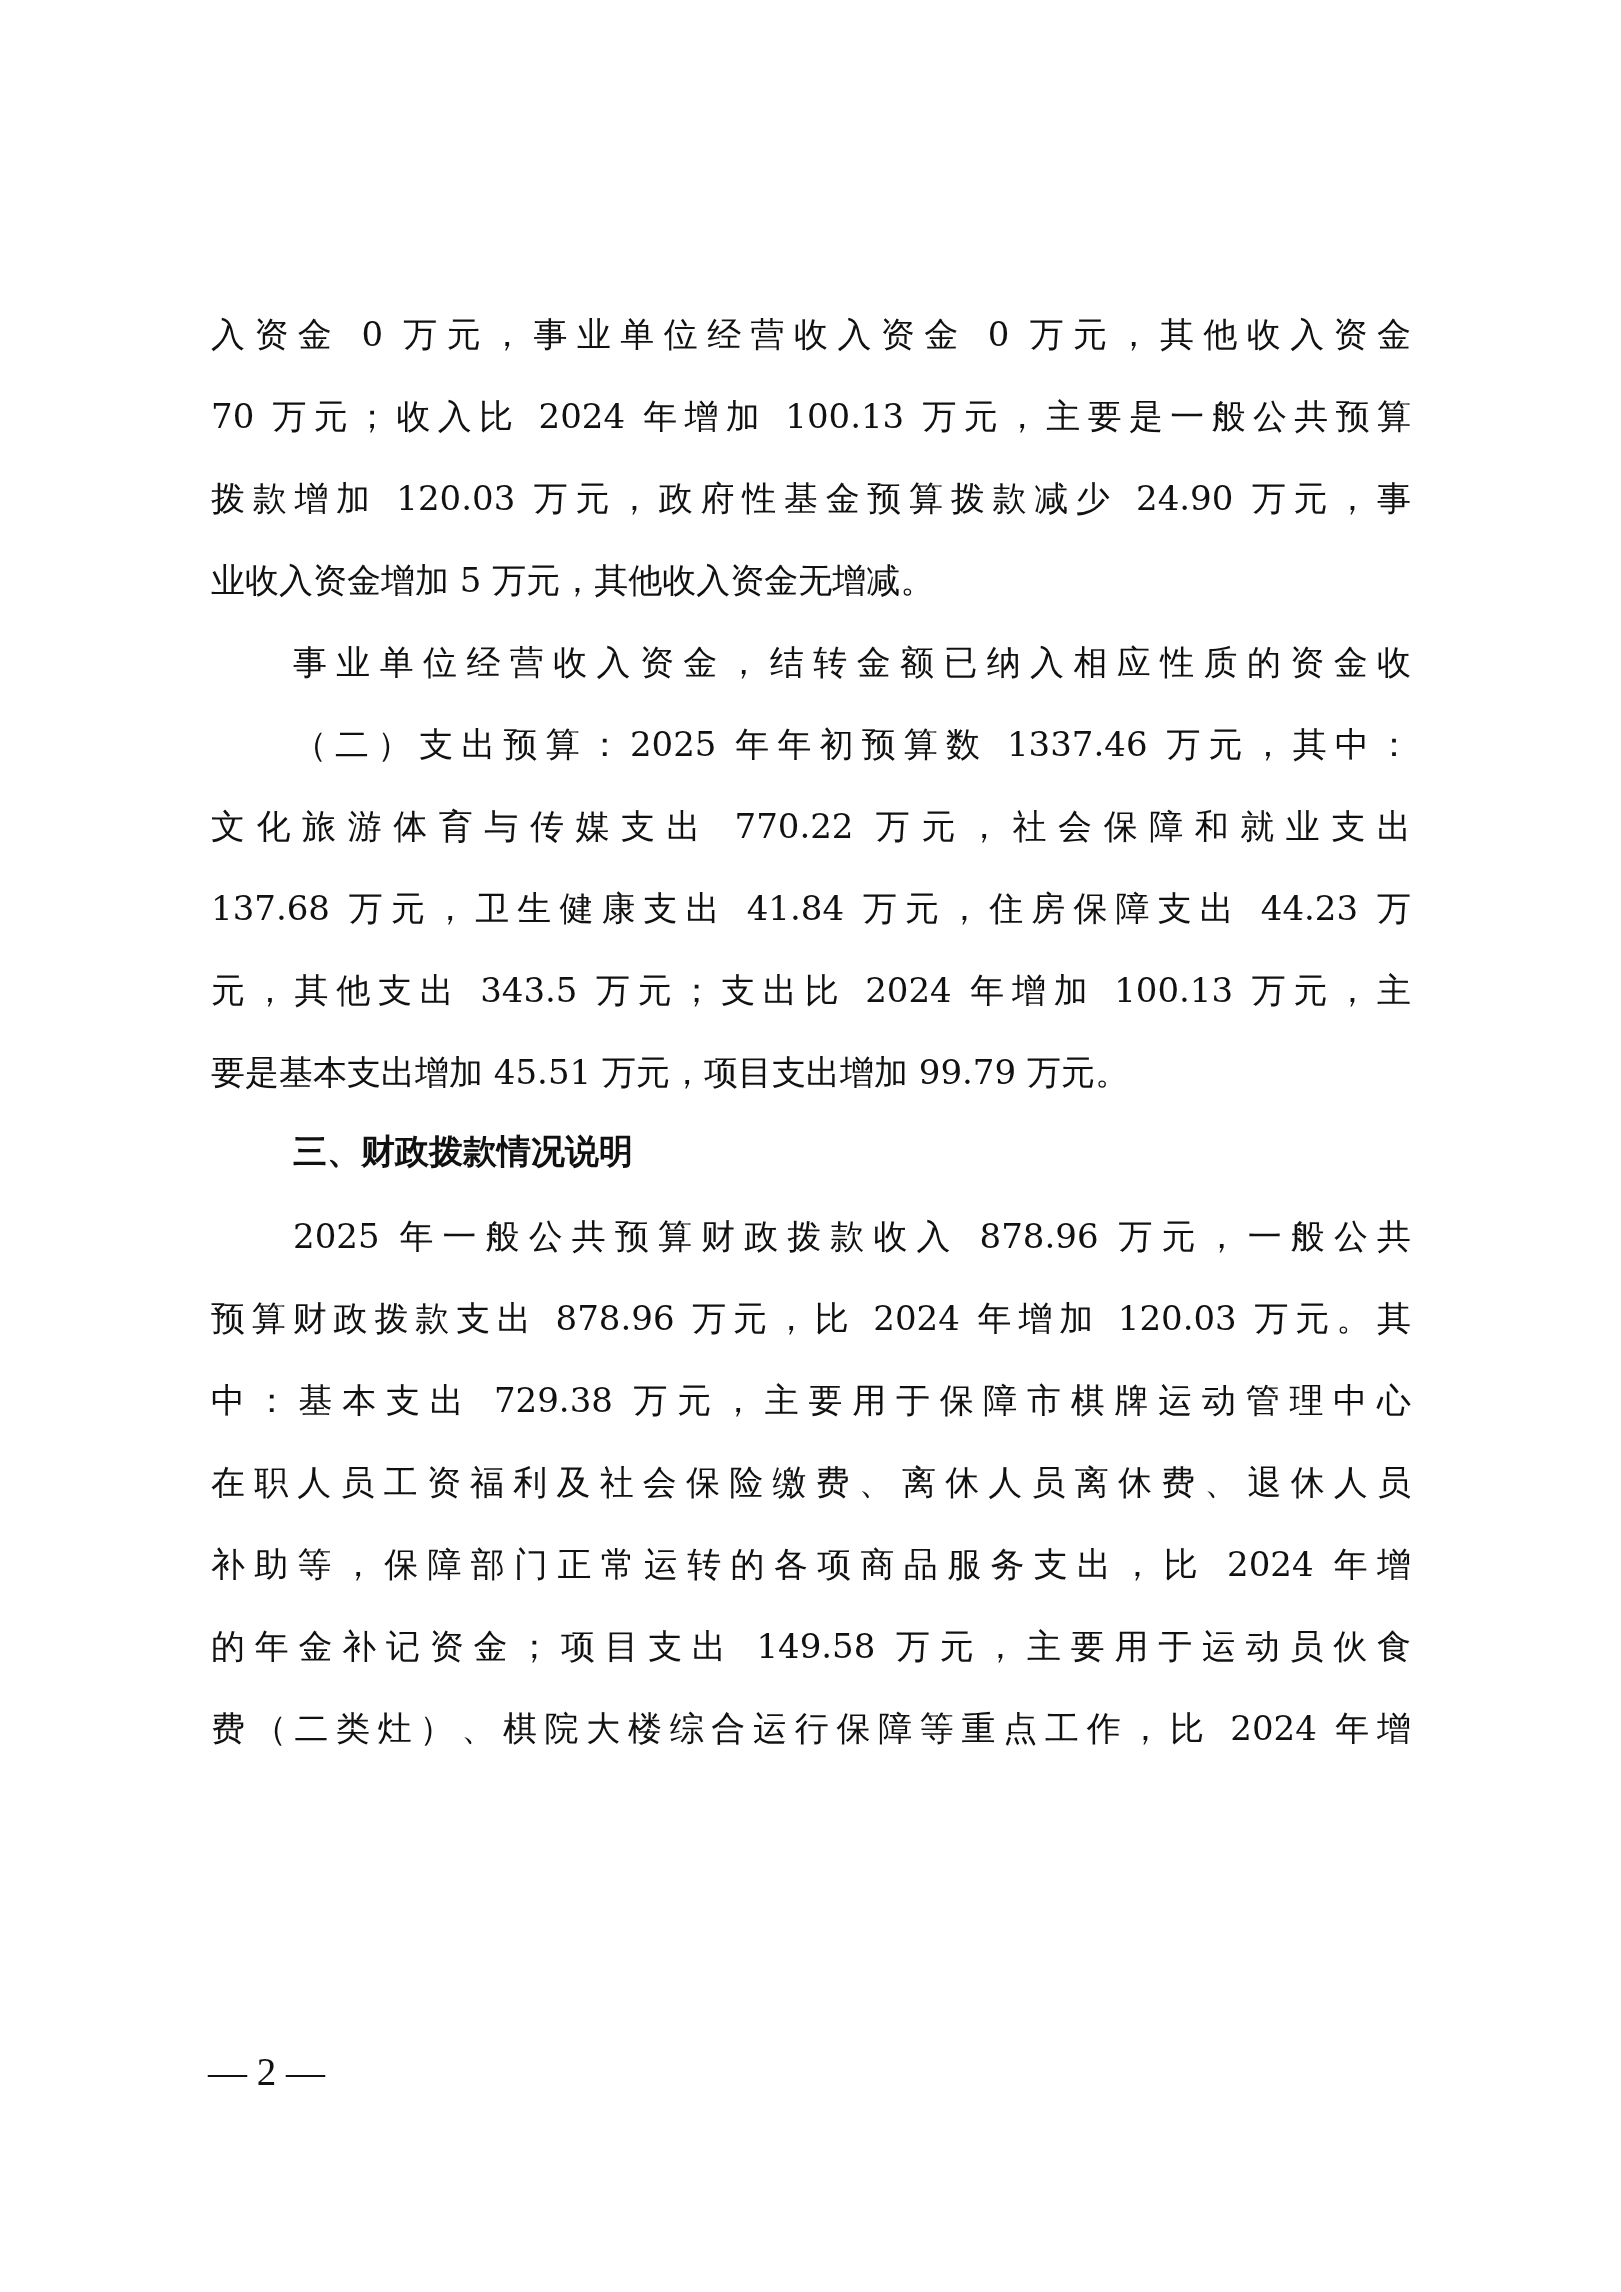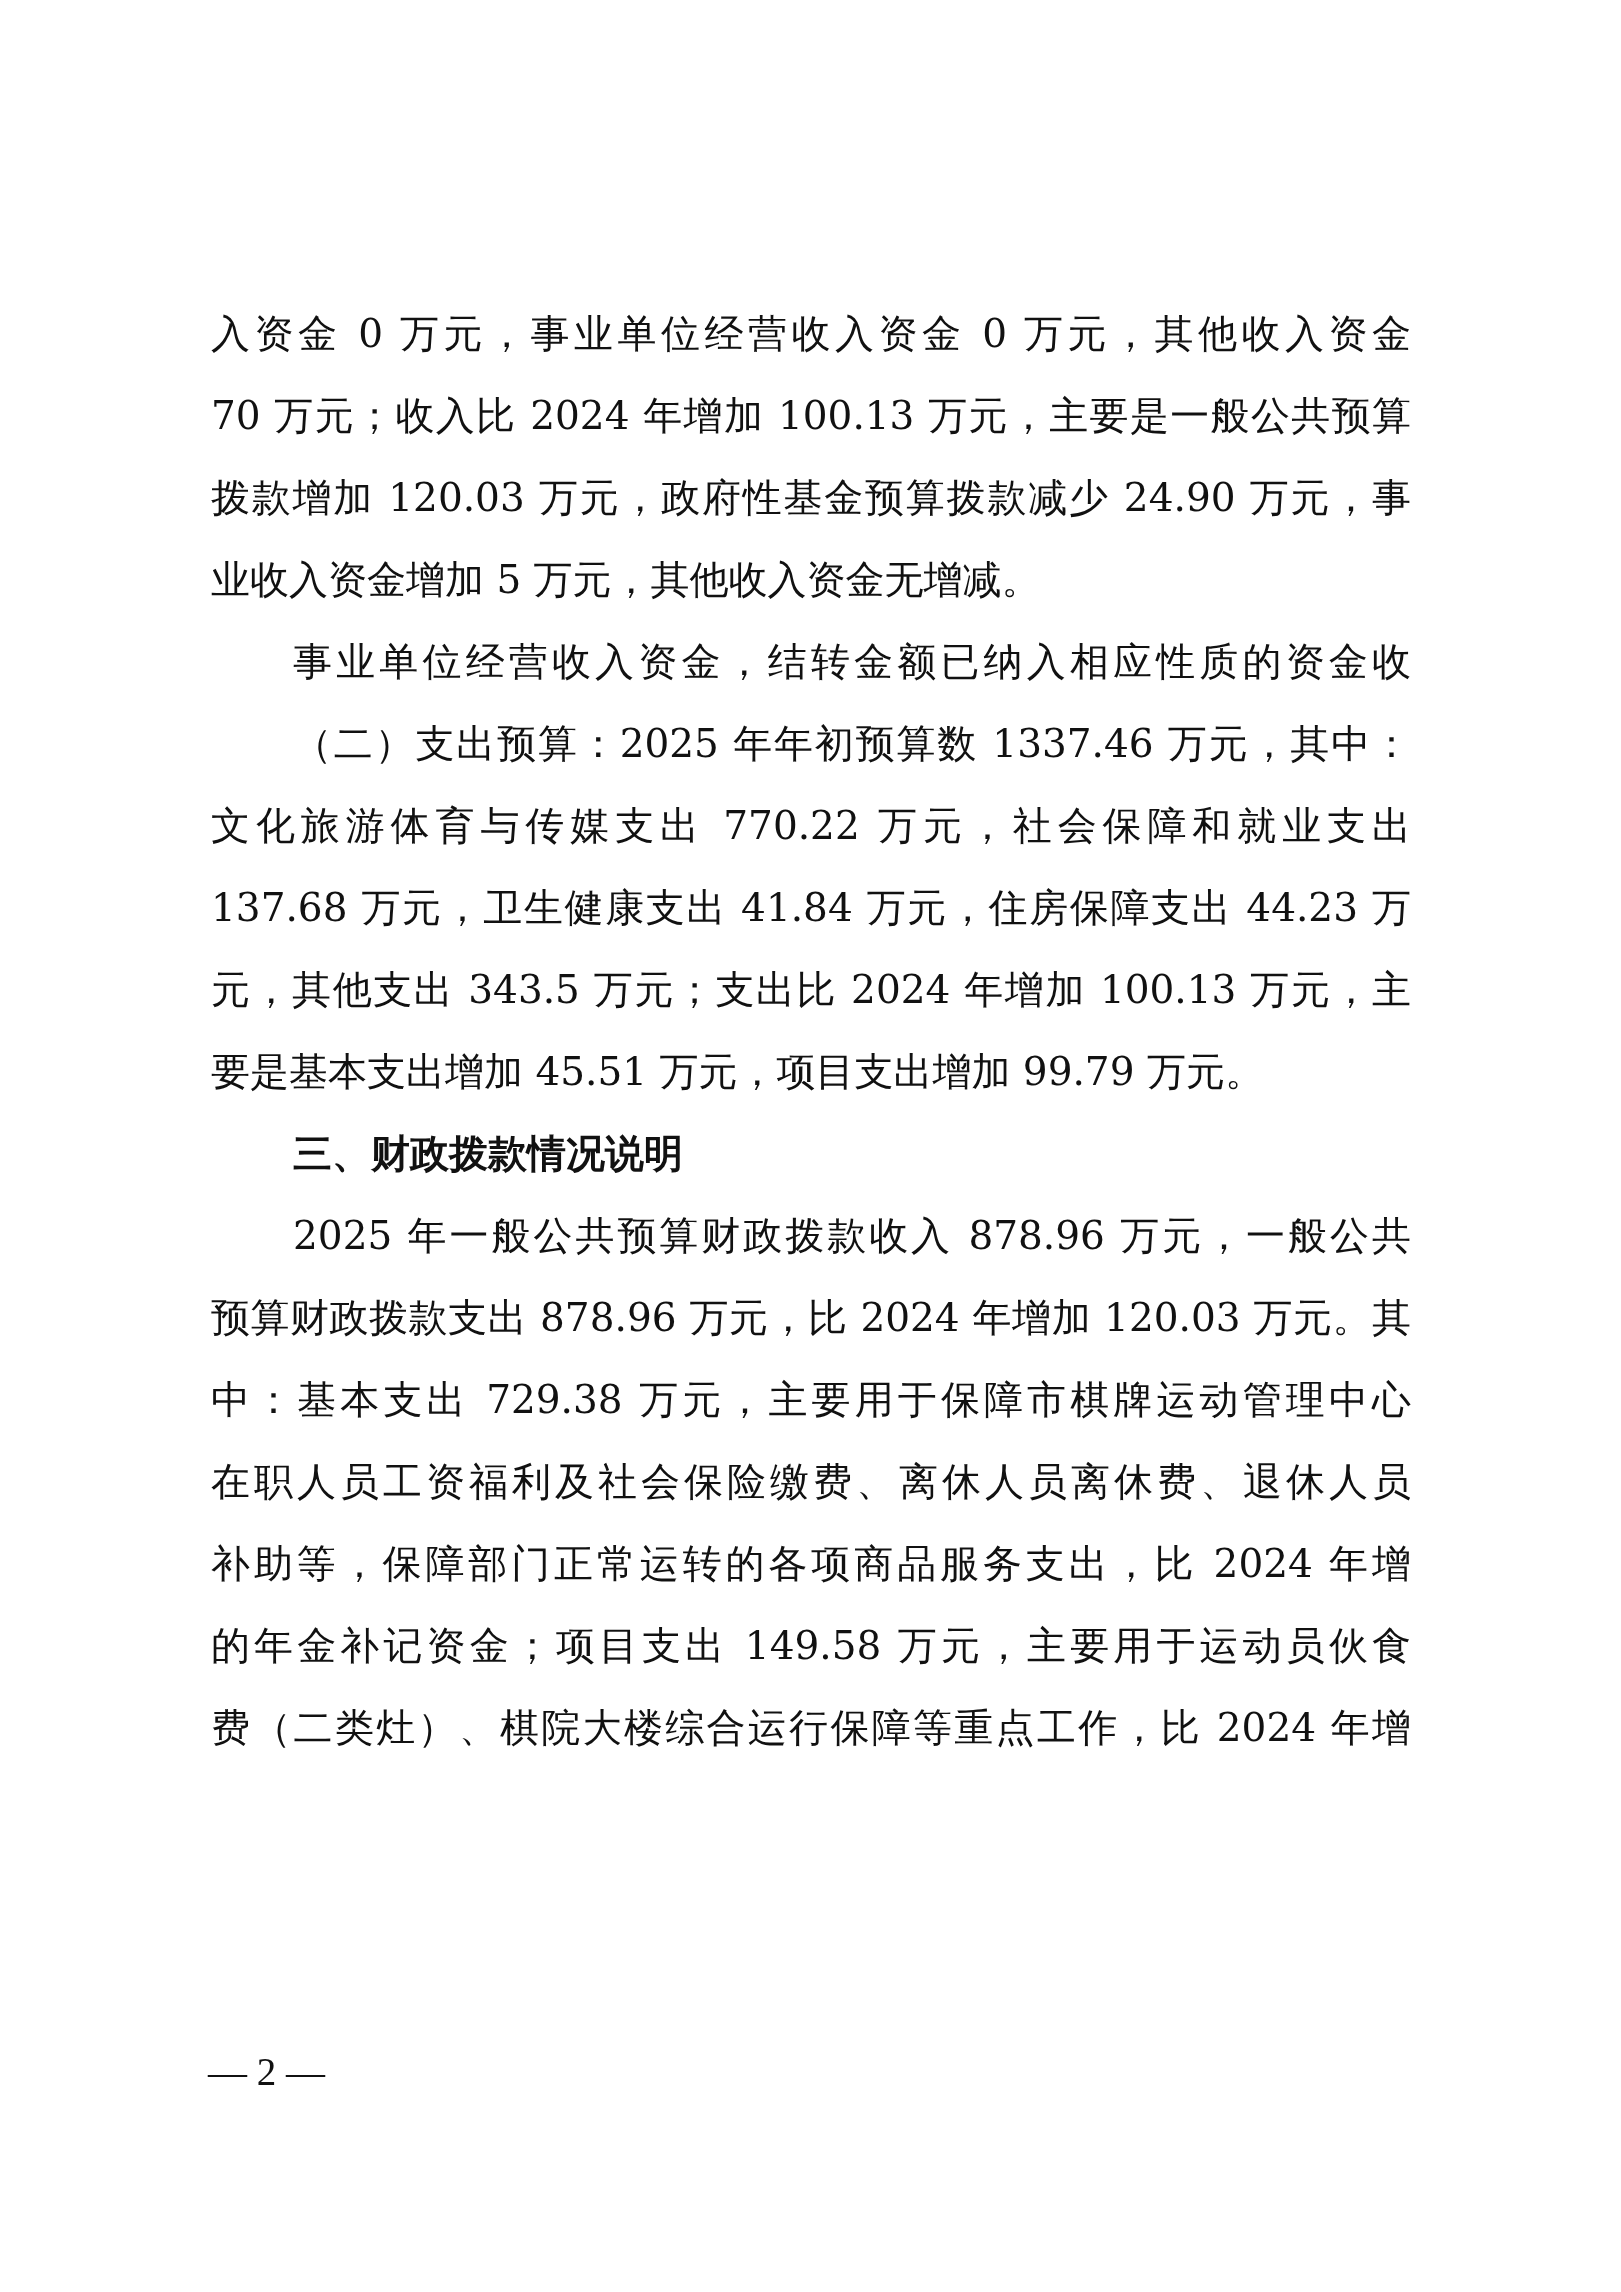--- a/index.html
+++ b/index.html
@@ -4,30 +4,30 @@
 <style>
   html, body { margin: 0; padding: 0; background: #ffffff; }
   body { width: 1621px; height: 2293px; position: relative; overflow: hidden; }
   .page {
     position: absolute; left: 0; top: 0; width: 1621px; height: 2293px;
     background: #ffffff; color: #111111;
     font-family: "DejaVu Serif", "Liberation Serif", serif;
   }
   .body-text { position: absolute; left: 211px; top: 293px; width: 1200px; }
   .line {
-    height: 82px; line-height: 82px; font-size: 39px;
+    height: 82px; line-height: 82px; font-size: 34px;
     white-space: nowrap; overflow: visible;
     text-align: justify; text-align-last: justify;
     letter-spacing: 0;
   }
   .line.last { text-align-last: left; }
   .line.indent { padding-left: 82px; }
   .kai { font-family: Liberation Serif, serif; font-style: normal; }
   .heading {
-    font-family: Liberation Serif, serif;
+    font-family: Liberation Mono, monospace;
     font-weight: bold; text-align-last: left;
   }
   .footer {
     position: absolute; left: 208px; top: 2047px; height: 49px; line-height: 49px;
     font-size: 39px; font-family: "Liberation Serif", "DejaVu Serif", serif; color: #111;
   }
 </style>
 </head>
 <body>
 

